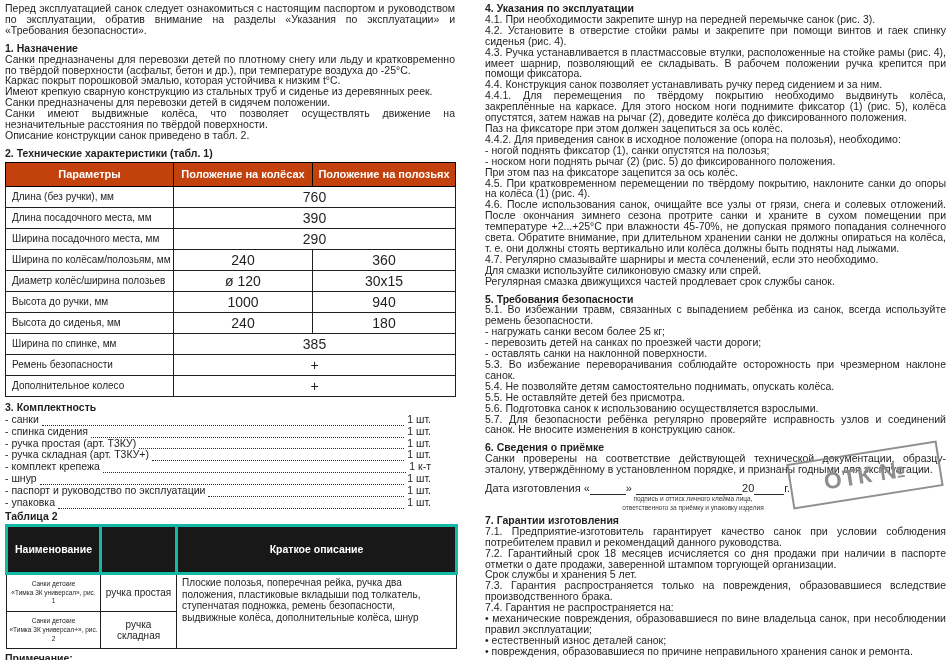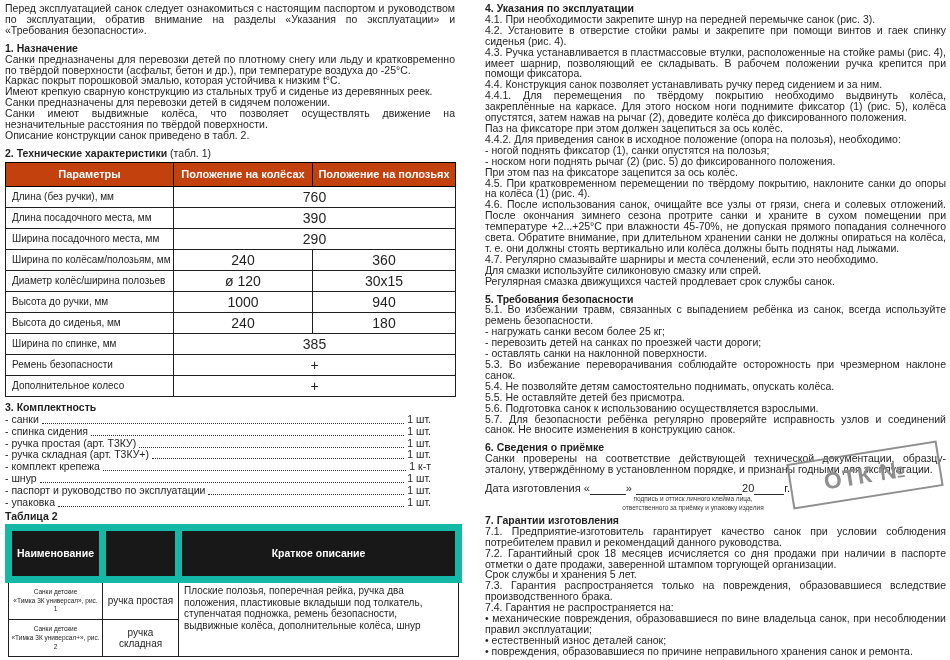--- a/index.html
+++ b/index.html
@@ -9,45 +9,45 @@
     font-family:"Liberation Sans", sans-serif;
   }
   .col { position:absolute; top:3px; }
   .col-left  { left:5px;  width:450px; }
   .col-right { left:485px; width:461px; }
 
   .blk { font-size:10.5px; line-height:1.04; }
   .blk.j { text-align:justify; }
   .blk.l { text-align:left; }
   .blk.h { font-weight:bold; }
-  .blk.h .tail { font-weight:normal; }
+  .blk.h .tail { font-weight:bold; }
   .blk.sp { height:7px; }
 
   
   table.t1 { border-collapse:collapse; table-layout:fixed; width:450px; margin:3px 0 5px 0; }
   table.t1 th {
     background:#c2410c; color:#ffffff; font-size:11px; font-weight:bold;
     height:23px; border:1px solid #000; padding:0 2px;
   }
   table.t1 td { border:1px solid #1f1f1f; height:20px; padding:0; }
   table.t1 td.lab { font-size:10px; padding-left:6px; }
   table.t1 td.val { font-size:14px; text-align:center; }
 
   
   .klist { width:426px; margin:1px 0 2px 0; }
-  .kitem { display:flex; align-items:flex-start; font-size:10.5px; line-height:11.9px; }
+  .kitem { display:flex; align-items:flex-end; font-size:10.5px; line-height:11.9px; }
   .klabel { white-space:nowrap; }
   .kdots { flex:1; border-bottom:1px dotted #2a2a2a; height:9px; margin:0 3px; }
   .kcount { white-space:nowrap; }
 
   
   table.t2 { border-collapse:collapse; table-layout:fixed; width:450px; margin:2px 0 4px 0; }
   table.t2 th {
     background:#181818; color:#ffffff; font-size:10.5px; font-weight:bold;
-    height:21px; border:7px solid #14b8a6; padding:12px 2px;
+    height:21px; border:3px solid #14b8a6; padding:12px 2px;
   }
   table.t2 td { border:1px solid #1f1f1f; padding:5px 2px; }
   table.t2 td.name { font-size:6.5px; text-align:center; line-height:1.35; }
   table.t2 td.handle { font-size:10px; text-align:center; }
   table.t2 td.desc { font-size:10px; line-height:1.18; vertical-align:top; padding:2px 5px; }
 
   
   .date-wrap { margin:7px 0 3px 0; }
   .date-row { display:flex; align-items:flex-end; width:305px; font-size:11px; line-height:13px; }
   .date-row .txt { white-space:nowrap; }

